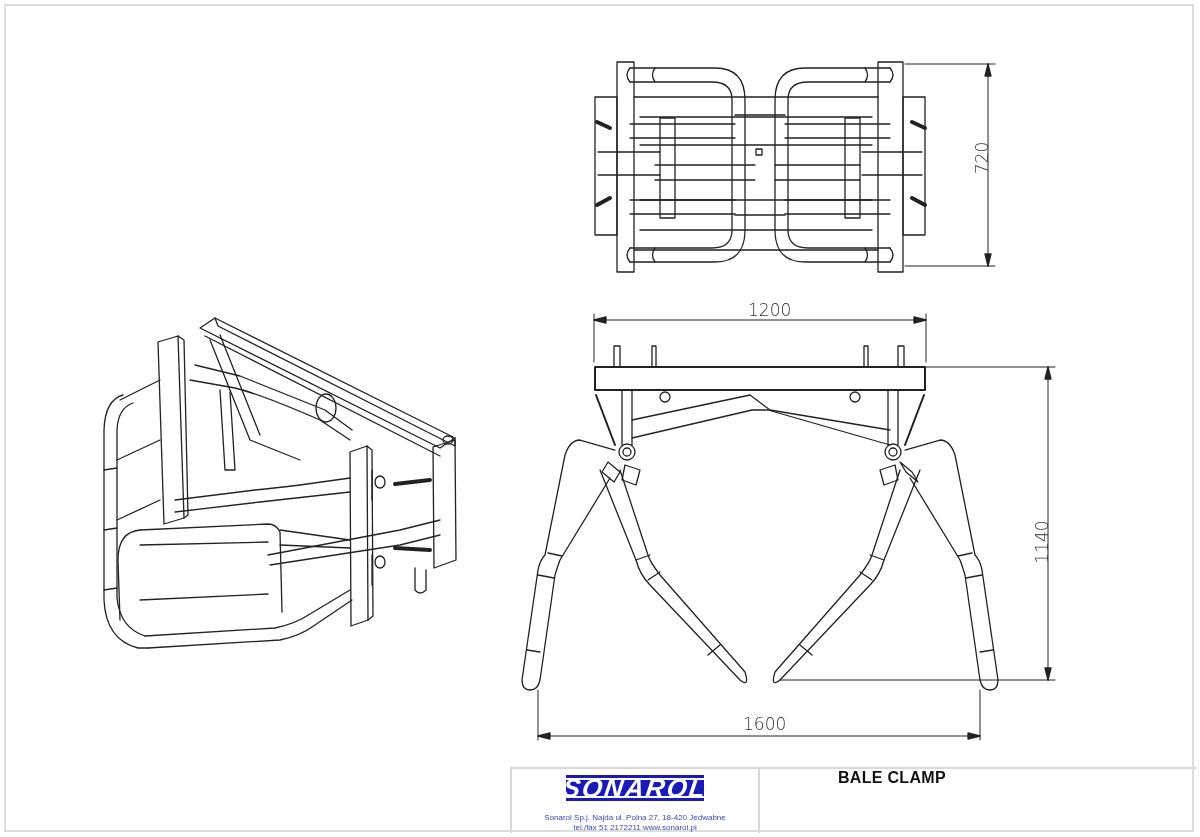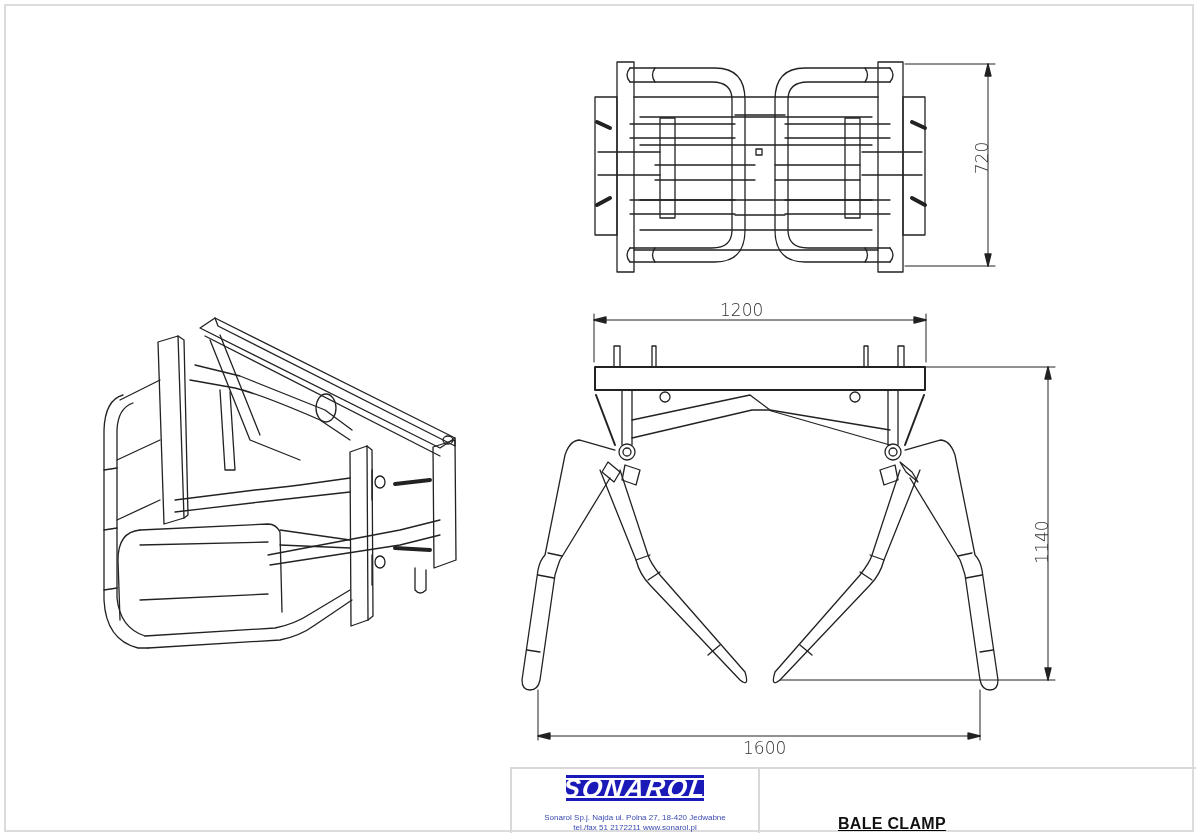--- a/index.html
+++ b/index.html
@@ -9,21 +9,21 @@
   .dim-label{position:absolute;font-family:"DejaVu Sans",sans-serif;font-size:17px;color:#333;font-weight:300;}
   .dim-v{transform:rotate(-90deg);transform-origin:center;}
   .titleblock{position:absolute;left:510px;top:767px;width:686px;height:66px;border-top:2px solid #d8d8d8;border-left:2px solid #d8d8d8;box-sizing:border-box;display:flex;}
   .tb-logo{width:248px;border-right:2px solid #d8d8d8;display:flex;flex-direction:column;align-items:center;justify-content:flex-start;padding-top:6px;box-sizing:border-box;}
   .logo-box{width:138px;height:32px;background:#1a1ab8;position:relative;display:flex;align-items:center;justify-content:center;}
   .logo-box:before,.logo-box:after{content:"";position:absolute;left:0;right:0;height:2px;background:#fff;}
   .logo-box:before{top:3px}
   .logo-box:after{bottom:3px}
   .logo-text{color:#fff;font-style:italic;font-weight:bold;font-size:26px;letter-spacing:2px;font-family:"Liberation Sans",sans-serif;transform:skewX(-8deg);line-height:1;}
   .tb-addr{font-size:8px;color:#3a4ab0;line-height:10px;text-align:center;margin-top:12px;}
-  .tb-title{flex:1;display:flex;align-items:flex-end;padding-left:78px;text-decoration:underline;}
+  .tb-title{flex:1;display:flex;align-items:flex-start;padding-left:78px;}
   .tb-title span{font-size:16px;font-weight:bold;color:#111;letter-spacing:0.3px;}
 </style>
 </head>
 <body>
 
 <div class="sheet"></div>
 
 <svg class="drawing" width="1200" height="837" viewBox="0 0 1200 837" fill="none" stroke="#222" stroke-width="1.3" stroke-linecap="round" stroke-linejoin="round">
 
   <g>
@@ -161,23 +161,23 @@
     <path d="M1048 367 L1048 680" stroke-width="1"></path>
     <path d="M1048 367 L1045 379 L1051 379 Z M1048 680 L1045 668 L1051 668 Z" fill="#222"></path>
 
     <path d="M538 690 L538 740 M980 690 L980 740" stroke-width="1"></path>
     <path d="M538 736 L980 736" stroke-width="1"></path>
     <path d="M538 736 L550 733 L550 739 Z M980 736 L968 733 L968 739 Z" fill="#222"></path>
   </g>
 </svg>
 
 <div class="dim-label dim-v" style="left:962px;top:148px;width:40px;text-align:center;">720</div>
-<div class="dim-label" style="left:720px;top:300px;">1200</div>
+<div class="dim-label" style="left:748px;top:300px;">1200</div>
 <div class="dim-label dim-v" style="left:1020px;top:532px;width:44px;text-align:center;">1140</div>
-<div class="dim-label" style="left:743px;top:738px;">1600</div>
+<div class="dim-label" style="left:743px;top:714px;">1600</div>
 
 <div class="titleblock">
   <div class="tb-logo">
     <div class="logo-box">
       <span class="logo-text">SONAROL</span>
     </div>
     <div class="tb-addr">
       <div>Sonarol Sp.j. Najda   ul. Polna 27, 18-420 Jedwabne</div>
       <div>tel./fax 51 2172211 www.sonarol.pl</div>
     </div>

